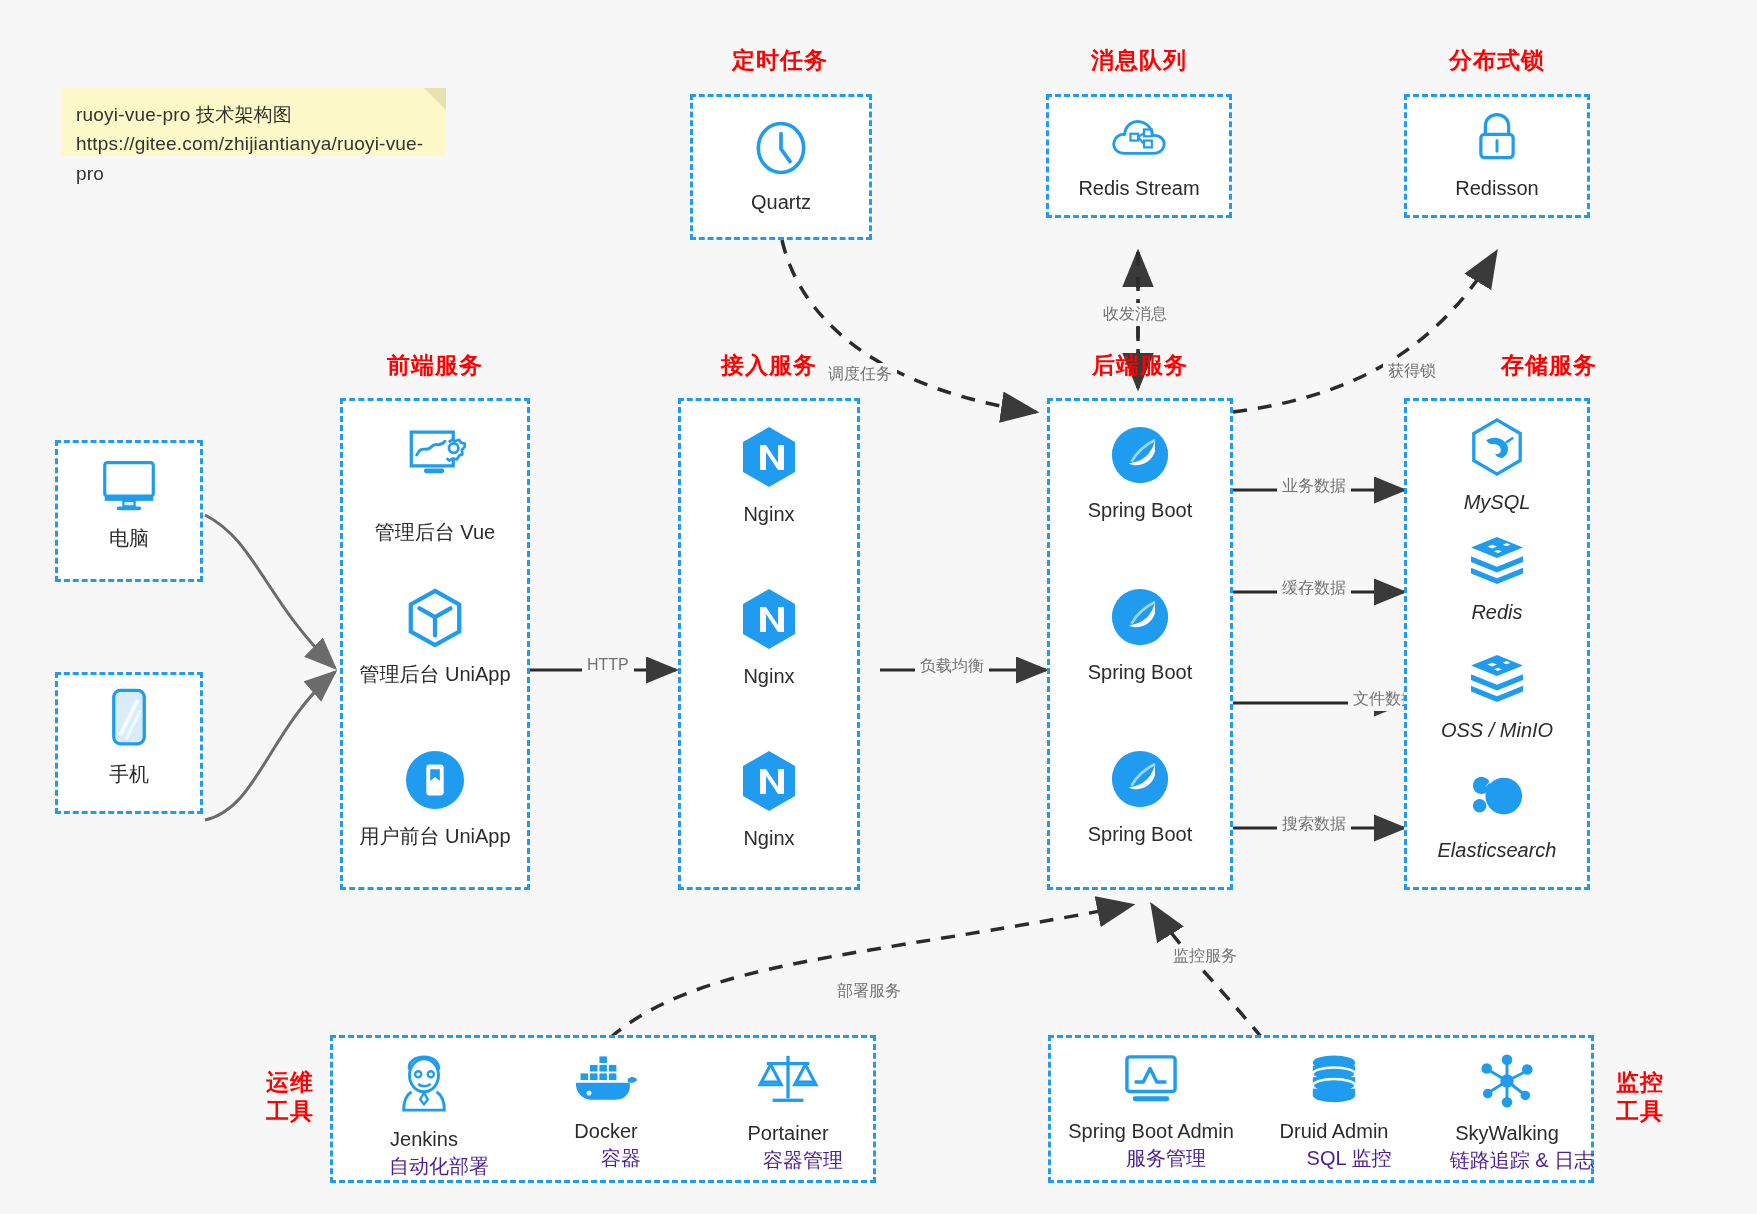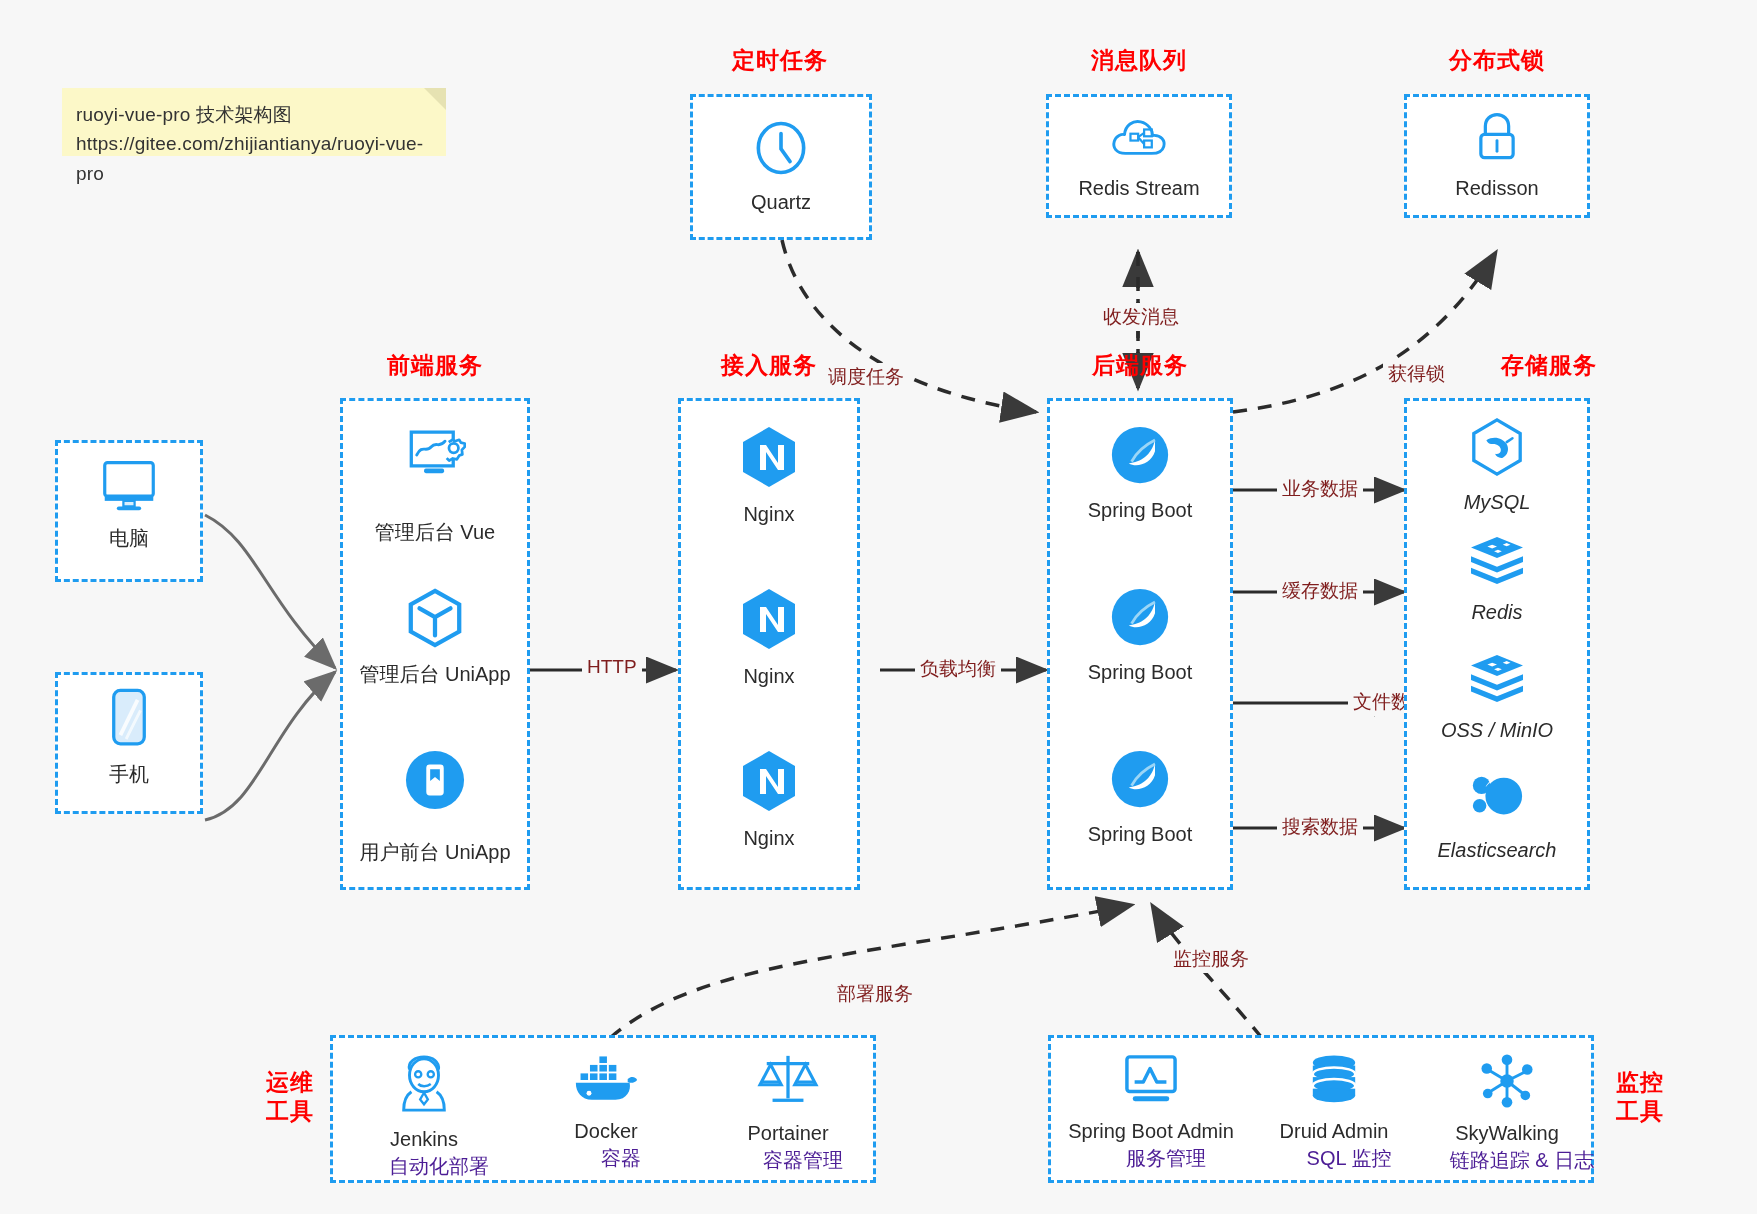--- a/index.html
+++ b/index.html
@@ -42,21 +42,21 @@
   }
   .node .ico { display: block; }
   .node .lbl {
     margin-top: 8px; font-size: 20px; color: #2b2b2b;
     text-align: center; line-height: 1.35; white-space: nowrap;
   }
   .node .lbl2 { font-size: 20px; color: #4c1d95; text-align: left; white-space: nowrap; margin-left: 30px; }
 
   .elabel {
     position: absolute; background: #f7f7f7; padding: 1px 5px;
-    font-size: 19px; color: #7f1d1d; white-space: nowrap;
+    font-size: 16px; color: #737373; white-space: nowrap;
   }
 </style>
 </head>
 <body>
 
 <div id="canvas">
 
   <div class="note">
     <div class="fold"></div>
     <div>ruoyi-vue-pro 技术架构图</div>
@@ -199,21 +199,21 @@
     <div class="node" style="top:186px;">
       <span class="ico">
         <svg width="62" height="62" viewBox="0 0 64 64">
           <path d="M32 4 L57 18 L57 46 L32 60 L7 46 L7 18 Z" fill="none" stroke="#1f9cf0" stroke-width="4.4"></path>
           <path d="M32 31 L32 50 M32 31 L16 22 M32 31 L48 22" fill="none" stroke="#1f9cf0" stroke-width="4.4" stroke-linecap="round"></path>
         </svg>
       </span>
       <span class="lbl">管理后台 UniApp</span>
     </div>
 
-    <div class="node" style="top:348px;gap:16px;">
+    <div class="node" style="top:348px;">
       <span class="ico">
         <svg width="62" height="62" viewBox="0 0 64 64">
           <circle cx="32" cy="32" r="30" fill="#1f9cf0"></circle>
           <rect x="23" y="16" width="18" height="32" rx="3.5" fill="#ffffff"></rect>
           <path d="M27 21 L37 21 L37 33 L32 29 L27 33 Z" fill="#1f9cf0"></path>
         </svg>
       </span>
       <span class="lbl">用户前台 UniApp</span>
     </div>
   </div>

